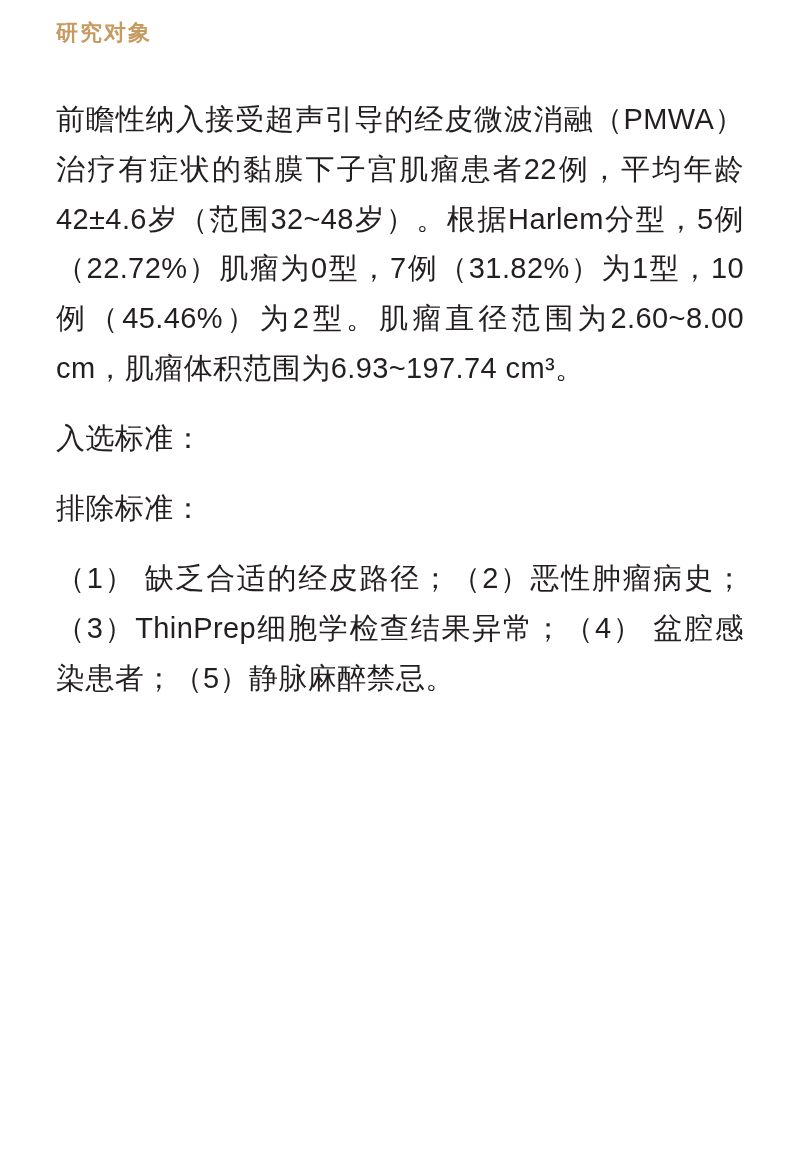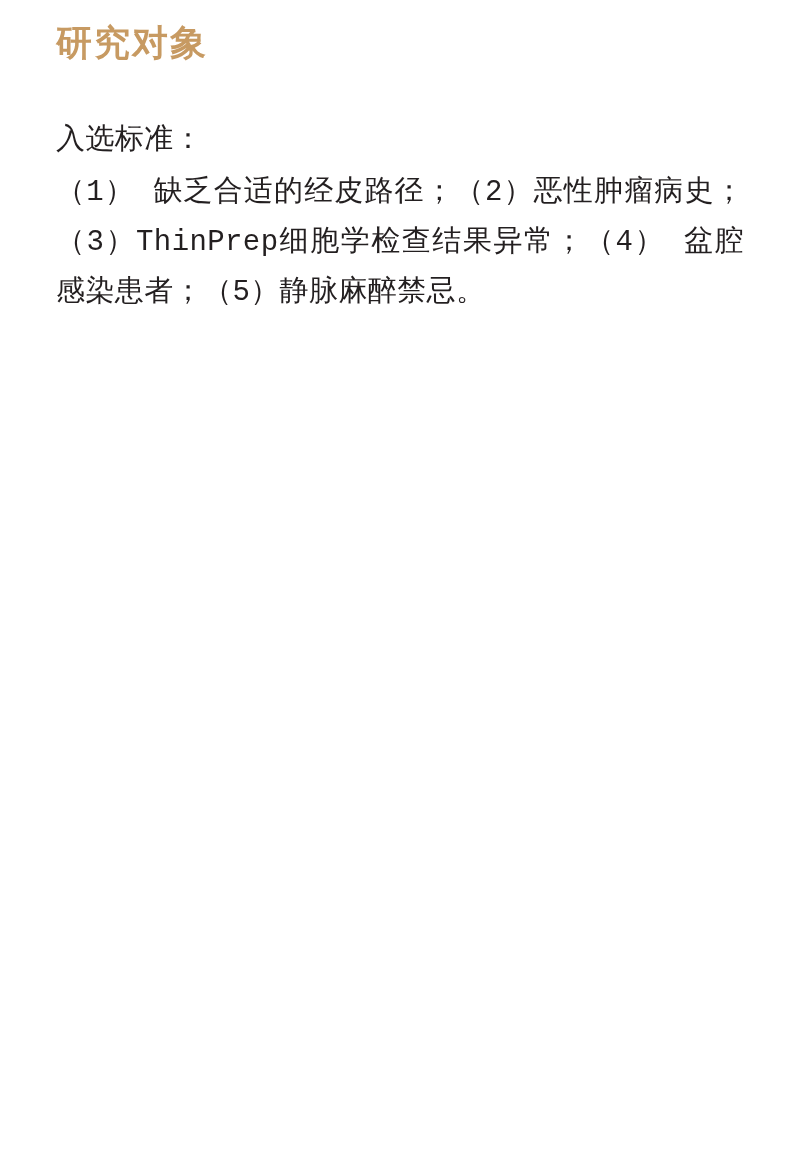--- a/index.html
+++ b/index.html
@@ -15,61 +15,62 @@
     overflow: hidden;
   }
   .page {
     position: relative;
     width: 800px;
     height: 1150px;
     box-sizing: border-box;
     padding: 0 56px;
   }
   .section-title {
-    font-size: 36px;
+    font-size: 22px;
     font-weight: 700;
     color: #c79a62;
     letter-spacing: 2px;
     margin: 0;
     padding-top: 18px;
     line-height: 1.4;
   }
   .body-block {
     margin-top: 46px;
   }
   p.para {
     margin: 0;
     font-size: 29px;
     line-height: 1.72;
     color: #231f20;
     text-align: justify;
     text-justify: inter-ideograph;
     letter-spacing: 0.4px;
   }
   p.para + p.para {
-    margin-top: 4px;
-    font-family: Liberation Mono, monospace;
+    margin-top: 20px;
   }
   p.lead {
     margin-top: 0;
   }
   p.label-line {
     margin-top: 6px;
   }
 </style>
 </head>
 <body>
 
 <div class="page">
 
   <h1 class="section-title">研究对象</h1>
 
   <div class="body-block">
 
+    <p class="para lead">前瞻性纳入接受超声引导的经皮微波消融（PMWA）治疗有症状的黏膜下子宫肌瘤患者22例，平均年龄42±4.6岁（范围32~48岁）。根据Harlem分型，5例（22.72%）肌瘤为0型，7例（31.82%）为1型，10例（45.46%）为2型。肌瘤直径范围为2.60~8.00 cm，肌瘤体积范围为6.93~197.74 cm³。</p>
 
     <p class="para label-line">入选标准：</p>
 
 
+    <p class="para label-line">排除标准：</p>
 
     <p class="para">（1） 缺乏合适的经皮路径；（2）恶性肿瘤病史；（3）ThinPrep细胞学检查结果异常；（4） 盆腔感染患者；（5）静脉麻醉禁忌。</p>
 
   </div>
 </div>
 
 </body></html>

